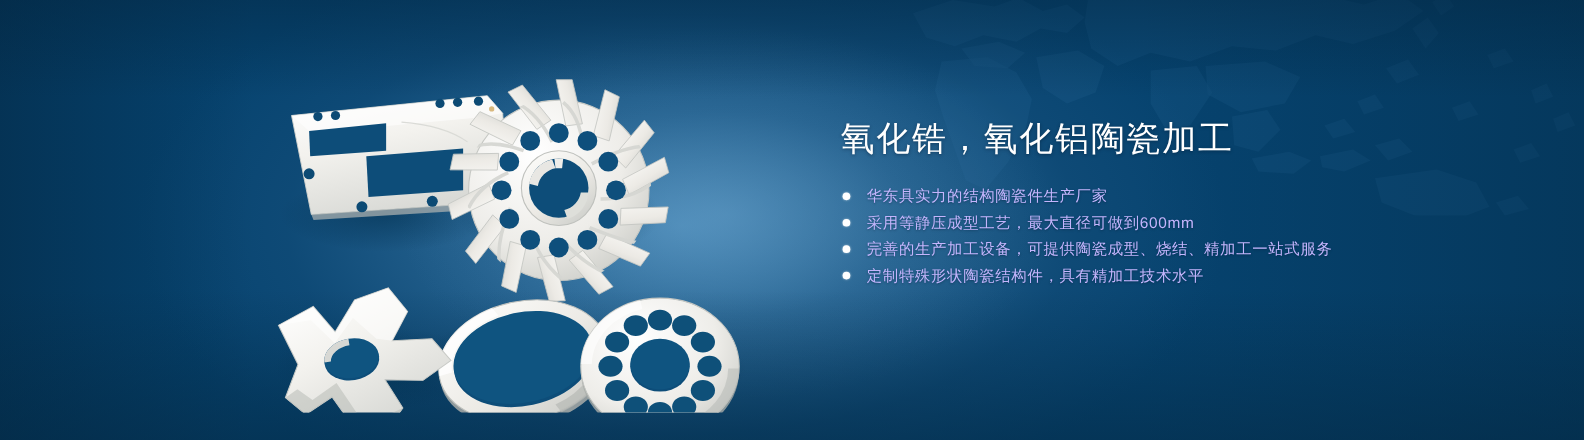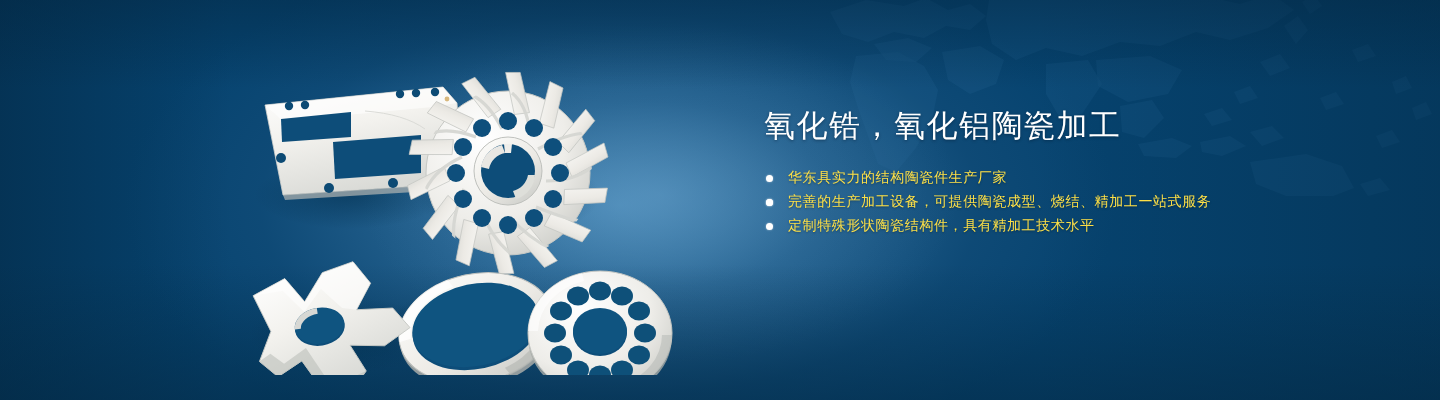--- a/index.html
+++ b/index.html
@@ -71,28 +71,27 @@
     white-space:nowrap;
     text-shadow:0 1px 3px rgba(0,20,40,0.45);
     margin:0 0 18px 0;
   }
   .bullets{
     list-style:none;
     margin:0; padding:0;
   }
   .bullets li{
     position:relative;
-    color:#fde047;
+    color:#c4b5fd;
     font-size:14px;
     line-height:24px;
     letter-spacing:0.6px;
     padding-left:24px;
     white-space:nowrap;
     text-shadow:0 1px 2px rgba(0,20,40,0.40);
-    font-family:Liberation Serif, serif;
   }
   .bullets li .dot{
     position:absolute;
     left:2px; top:9px;
     width:7px; height:7px;
     border-radius:50%;
     background:#ffffff;
     box-shadow:0 0 2px rgba(255,255,255,0.6);
   }
 
@@ -351,20 +350,21 @@
   <div class="content">
     <h1 class="headline">氧化锆，氧化铝陶瓷加工</h1>
 
     <ul class="bullets">
       <li>
         <span class="dot"></span>
         <span>华东具实力的结构陶瓷件生产厂家</span>
       </li>
       <li>
         <span class="dot"></span>
+        <span>采用等静压成型工艺，最大直径可做到600mm</span>
       </li>
       <li>
         <span class="dot"></span>
         <span>完善的生产加工设备，可提供陶瓷成型、烧结、精加工一站式服务</span>
       </li>
       <li>
         <span class="dot"></span>
         <span>定制特殊形状陶瓷结构件，具有精加工技术水平</span>
       </li>
     </ul>

